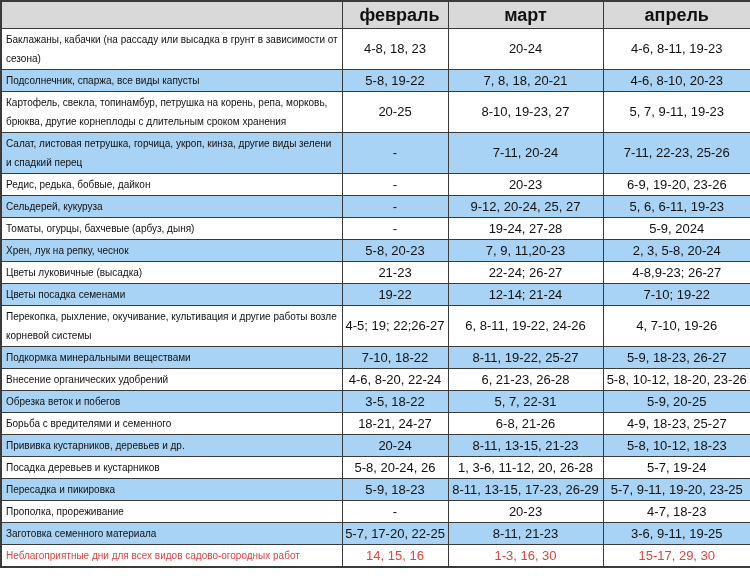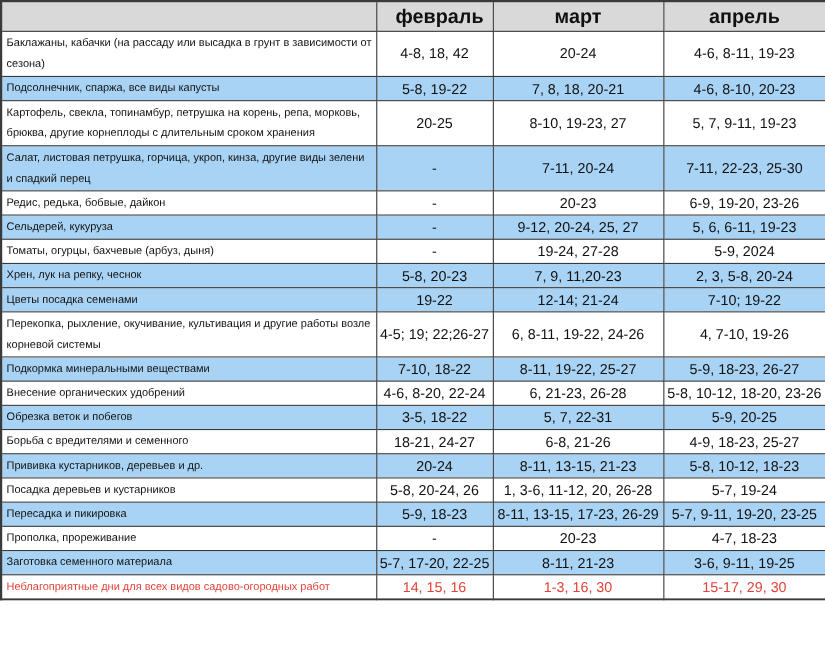--- a/index.html
+++ b/index.html
@@ -69,41 +69,41 @@
     <tr>
       <th></th>
       <th>февраль</th>
       <th>март</th>
       <th>апрель</th>
     </tr>
   </thead>
   <tbody>
       <tr>
         <td class="name">Баклажаны, кабачки (на рассаду или высадка в грунт в зависимости от сезона)</td>
-        <td class="num">4-8, 18, 42</td>
+        <td class="num">4-8, 18, 23</td>
         <td class="num">20-24</td>
         <td class="num">4-6, 8-11, 19-23</td>
       </tr>
       <tr class="hl">
         <td class="name">Подсолнечник, спаржа, все виды капусты</td>
         <td class="num">5-8, 19-22</td>
         <td class="num">7, 8, 18, 20-21</td>
         <td class="num">4-6, 8-10, 20-23</td>
       </tr>
       <tr>
         <td class="name">Картофель, свекла, топинамбур, петрушка на корень, репа, морковь, брюква,  другие корнеплоды с длительным сроком хранения</td>
         <td class="num">20-25</td>
         <td class="num">8-10, 19-23, 27</td>
         <td class="num">5, 7, 9-11, 19-23</td>
       </tr>
       <tr class="hl">
         <td class="name">Салат, листовая петрушка, горчица, укроп, кинза, другие виды зелени и спадкий перец</td>
         <td class="num">-</td>
         <td class="num">7-11, 20-24</td>
-        <td class="num">7-11, 22-23, 25-30</td>
+        <td class="num">7-11, 22-23, 25-26</td>
       </tr>
       <tr>
         <td class="name">Редис, редька, бобвые, дайкон</td>
         <td class="num">-</td>
         <td class="num">20-23</td>
         <td class="num">6-9, 19-20, 23-26</td>
       </tr>
       <tr class="hl">
         <td class="name">Сельдерей, кукуруза</td>
         <td class="num">-</td>
@@ -114,20 +114,26 @@
         <td class="name">Томаты, огурцы, бахчевые (арбуз, дыня)</td>
         <td class="num">-</td>
         <td class="num">19-24, 27-28</td>
         <td class="num">5-9, 2024</td>
       </tr>
       <tr class="hl">
         <td class="name">Хрен, лук на репку, чеснок</td>
         <td class="num">5-8, 20-23</td>
         <td class="num">7, 9, 11,20-23</td>
         <td class="num">2, 3, 5-8, 20-24</td>
+      </tr>
+      <tr>
+        <td class="name">Цветы луковичные (высадка)</td>
+        <td class="num">21-23</td>
+        <td class="num">22-24; 26-27</td>
+        <td class="num">4-8,9-23; 26-27</td>
       </tr>
       <tr class="hl">
         <td class="name">Цветы посадка семенами</td>
         <td class="num">19-22</td>
         <td class="num">12-14; 21-24</td>
         <td class="num">7-10; 19-22</td>
       </tr>
       <tr>
         <td class="name">Перекопка, рыхление, окучивание, культивация и другие работы возле корневой системы</td>
         <td class="num">4-5; 19; 22;26-27</td>

